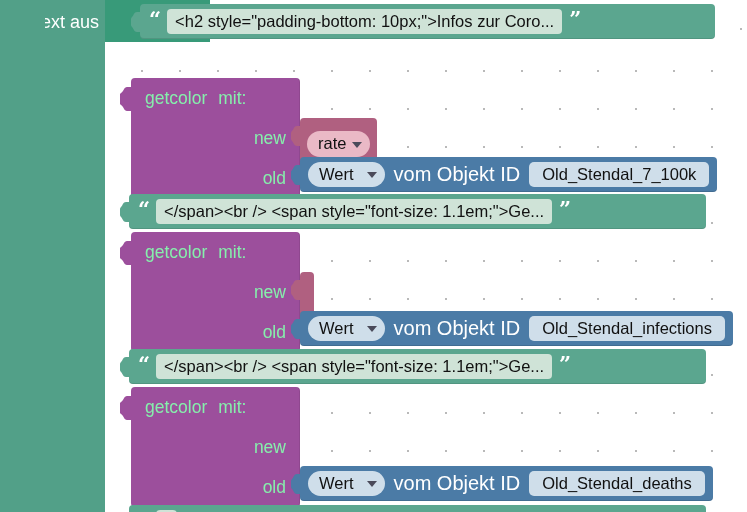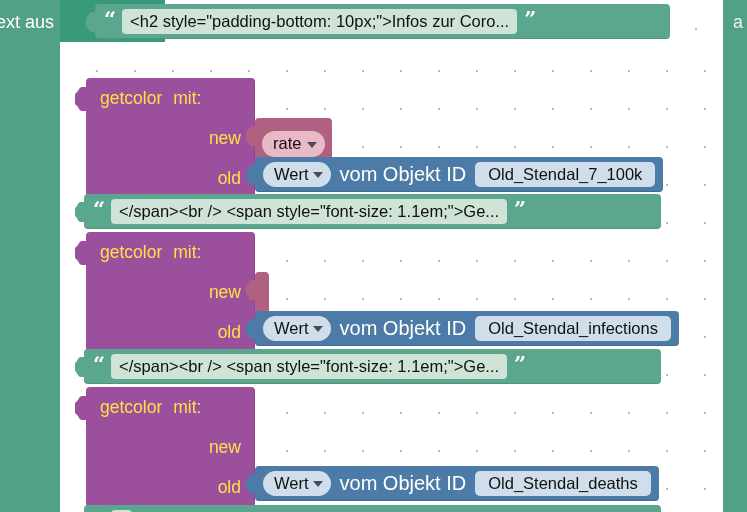--- a/index.html
+++ b/index.html
@@ -7,20 +7,21 @@
   body{
     font-family:"Liberation Sans", sans-serif;
     background:#52a088;
     position:relative;
   }
 
   
   #workspace{
     position:absolute; inset:0;
     overflow:hidden;
+    margin-left:45px;
   }
 
   
   .canvas-sheet{
     position:absolute;
     background-color:#ffffff;
     background-image:radial-gradient(circle, #b9b9b9 1.1px, transparent 1.2px);
     background-size:38px 38px;
     background-position:18px 10px;
   }
@@ -83,21 +84,21 @@
   
   .getcolor-block{
     background:#9c4f9c;
     border-radius:4px;
     width:169px;
     box-shadow:inset -1px 0 0 rgba(0,0,0,.08);
   }
   .gc-row{
     display:flex; align-items:center;
     height:40px;
-    color:#fde047;
+    color:#86efac;
     font-size:17.5px;
     white-space:nowrap;
   }
   .gc-title{
     padding-left:14px;
     gap:11px;
     display:flex;
   }
   .gc-arg{
     justify-content:flex-end;
@@ -137,21 +138,21 @@
     padding:0 8px;
     gap:9px;
     box-shadow:inset 0 -1px 0 rgba(0,0,0,.12);
   }
   .obj-field{
     background:#cfdeea;
     color:#111;
     border-radius:13px;
     font-size:16.5px;
     padding:3px 8px 4px 11px;
-    display:flex; align-items:center; gap:4px;
+    display:flex; align-items:center; gap:13px;
     line-height:1.15;
   }
   .obj-label{
     color:#ffffff;
     font-size:20px;
     white-space:nowrap;
   }
   .obj-id{
     background:#cfdeea;
     color:#111;

